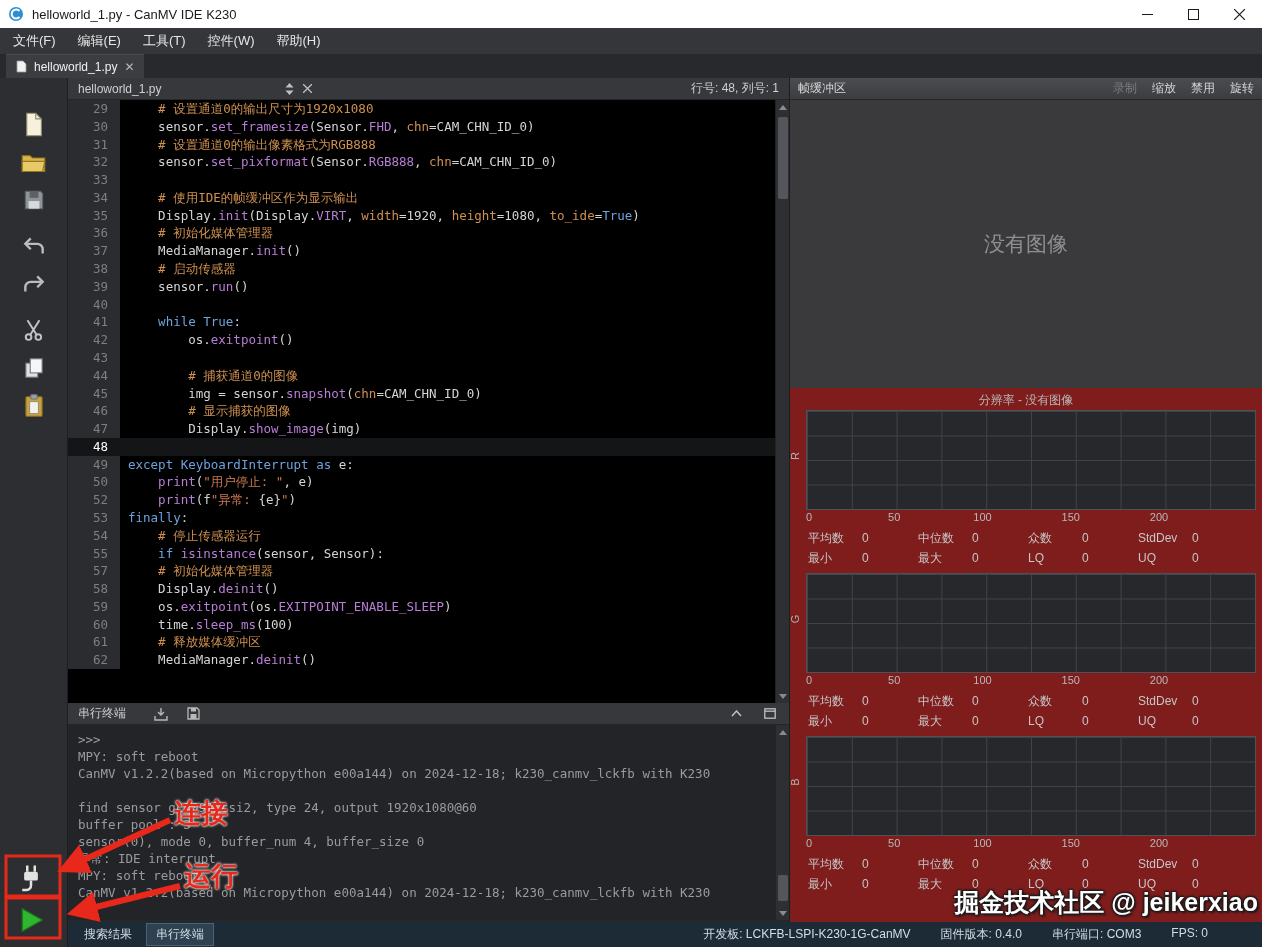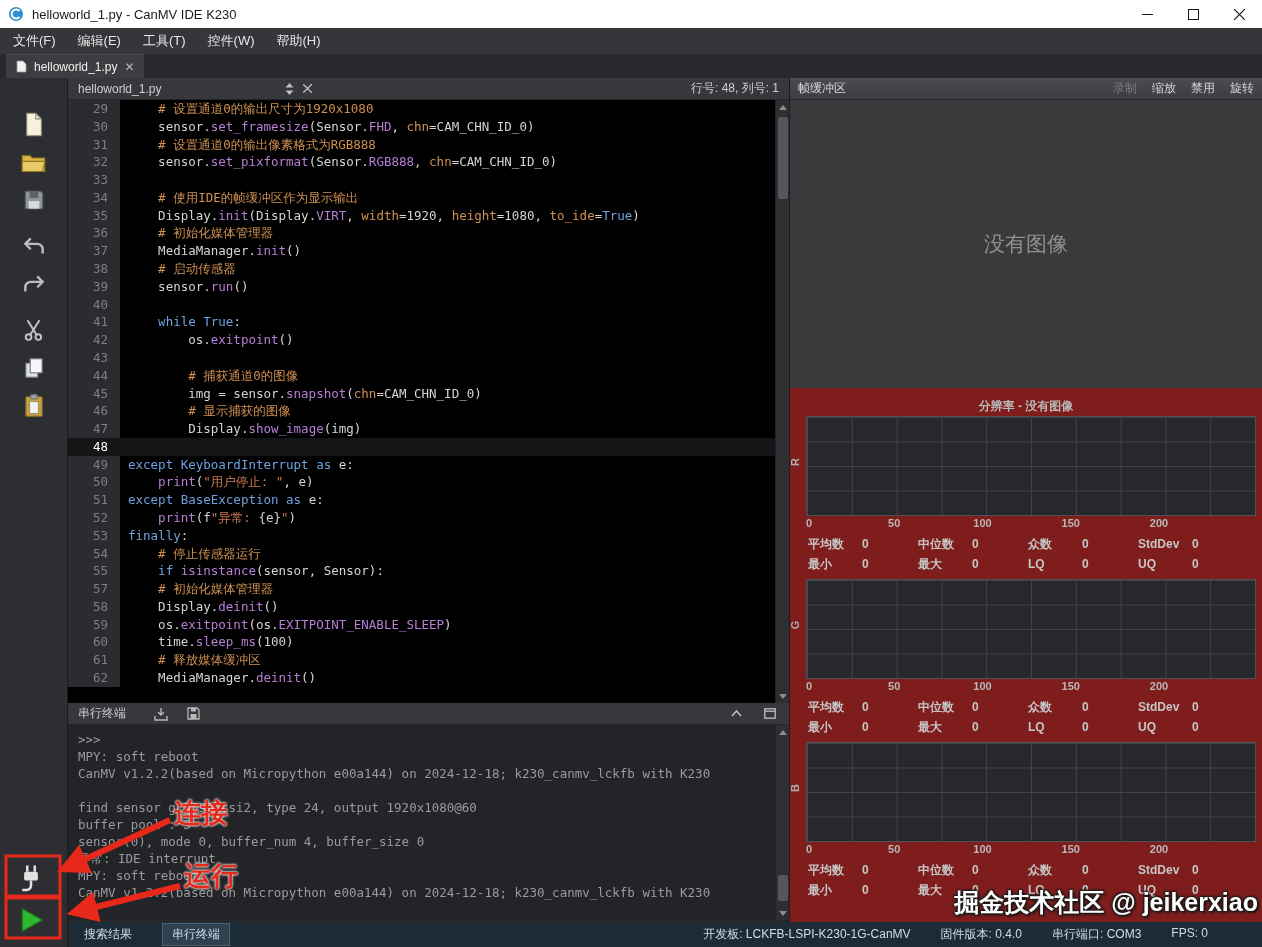--- a/index.html
+++ b/index.html
@@ -80,39 +80,39 @@
   .fb-btn { background:none; border:none; font-size:12px; color:#d6d6d6; font-family:"Liberation Sans",sans-serif; }
   .fb-btn.disabled { color:#7c7c7e; }
   .fb-view { height:288px; background:#3a3a3c; display:flex; align-items:center; justify-content:center; }
   .fb-placeholder { color:#8f8f91; font-size:21px; }
 
   .hist-header .combo { flex:1; display:flex; align-items:center; justify-content:center; color:#e2e2e2; }
   .hist-header .spinner { width:16px; display:flex; flex-direction:column; align-items:center; gap:2px; border-left:1px solid #55565a; padding-left:4px; }
   .spin-up { width:0; height:0; border-left:4px solid transparent; border-right:4px solid transparent; border-bottom:5px solid #c8c8c8; }
   .spin-down { width:0; height:0; border-left:4px solid transparent; border-right:4px solid transparent; border-top:5px solid #c8c8c8; }
 
-  .hist-body { height:512px; padding-top:8px;font-weight:bold; }
+  .hist-body { height:512px; padding-top:2px; }
   .hist-res { height:20px; text-align:center; color:#b8b8b8; font-size:12px; line-height:20px; }
   .chart-block { margin-bottom:3px; }
   .chart { position:relative; padding-left:16px; margin-right:6px; }
   .ylabel { position:absolute; left:-10px; top:40px; width:30px; text-align:center; transform:rotate(-90deg); color:#b0b0b0; font-size:11px; }
   .plot { height:100px; border:1px solid #505156; background-color:#27282c;
           background-image:linear-gradient(to right,#424348 1px,transparent 1px),
                            linear-gradient(to bottom,#424348 1px,transparent 1px);
           background-size:10% 100%,100% 25%; }
   .ticks { position:relative; height:15px; margin:1px 6px 0 16px; font-size:11px; color:#b8b8b8; }
   .tick { position:absolute; top:0; }
   .stats-grid { display:grid; grid-template-columns:repeat(4,1fr); padding:2px 14px 2px 18px; font-size:12px; color:#c6c6c6; }
   .stat-cell { display:flex; height:20px; line-height:20px; }
   .stat-label { width:54px; }
   .stat-value { }
 
   
   .statusbar { height:25px; background:#1d2b37; display:flex; align-items:center; font-size:12px; color:#d2dde4; padding:0 6px; }
-  .status-tabs { display:flex; gap:20px; }
+  .status-tabs { display:flex; gap:4px; }
   .status-tab { background:none; border:1px solid transparent; color:#d2dde4; font-size:12px; padding:2px 9px; font-family:"Liberation Sans",sans-serif; }
   .status-tab.active { background:#2e4150; border:1px solid #4c6172; }
   .status-info { margin-left:auto; display:flex; gap:30px; padding-right:48px; }
 
   
   .overlay-svg { position:absolute; inset:0; z-index:55; pointer-events:none; }
   .anno-label { position:absolute; z-index:60; color:#e8281a; font-size:27px; font-weight:bold;
                 text-shadow:0 0 2px #ffffff, 0 0 3px #ffffff; pointer-events:none; }
   .watermark { position:absolute; top:886px; right:4px; z-index:70; color:#ffffff; font-size:25px; font-weight:bold;
                text-shadow:2px 2px 2px #1a1a1a, -1px -1px 2px #1a1a1a, 1px -1px 2px #1a1a1a, -1px 1px 2px #1a1a1a;
@@ -275,21 +275,20 @@
               <div class="code-line"><span class="gutter">41</span><span class="code-text"><span class="tok-p">    </span><span class="tok-k">while</span><span class="tok-p"> </span><span class="tok-k">True</span><span class="tok-p">:</span></span></div>
               <div class="code-line"><span class="gutter">42</span><span class="code-text"><span class="tok-p">        os.</span><span class="tok-m">exitpoint</span><span class="tok-p">()</span></span></div>
               <div class="code-line"><span class="gutter">43</span><span class="code-text"></span></div>
               <div class="code-line"><span class="gutter">44</span><span class="code-text"><span class="tok-c">        # 捕获通道0的图像</span></span></div>
               <div class="code-line"><span class="gutter">45</span><span class="code-text"><span class="tok-p">        img = sensor.</span><span class="tok-m">snapshot</span><span class="tok-p">(</span><span class="tok-a">chn</span><span class="tok-p">=CAM_CHN_ID_0)</span></span></div>
               <div class="code-line"><span class="gutter">46</span><span class="code-text"><span class="tok-c">        # 显示捕获的图像</span></span></div>
               <div class="code-line"><span class="gutter">47</span><span class="code-text"><span class="tok-p">        Display.</span><span class="tok-m">show_image</span><span class="tok-p">(img)</span></span></div>
               <div class="code-line current"><span class="gutter">48</span><span class="code-text"></span></div>
               <div class="code-line"><span class="gutter">49</span><span class="code-text"><span class="tok-k">except</span><span class="tok-p"> </span><span class="tok-k">KeyboardInterrupt</span><span class="tok-p"> </span><span class="tok-k">as</span><span class="tok-p"> e:</span></span></div>
               <div class="code-line"><span class="gutter">50</span><span class="code-text"><span class="tok-p">    </span><span class="tok-m">print</span><span class="tok-p">(</span><span class="tok-s">"用户停止: "</span><span class="tok-p">, e)</span></span></div>
-              <div class="code-line"><span class="gutter">51</span><span class="code-text"><span class="tok-k">except</span><span class="tok-p"> </span><span class="tok-k">BaseException</span><span class="tok-p"> </span><span class="tok-k">as</span><span class="tok-p"> e:</span></span></div>
               <div class="code-line"><span class="gutter">52</span><span class="code-text"><span class="tok-p">    </span><span class="tok-m">print</span><span class="tok-p">(f</span><span class="tok-s">"异常: </span><span class="tok-p">{e}</span><span class="tok-s">"</span><span class="tok-p">)</span></span></div>
               <div class="code-line"><span class="gutter">53</span><span class="code-text"><span class="tok-k">finally</span><span class="tok-p">:</span></span></div>
               <div class="code-line"><span class="gutter">54</span><span class="code-text"><span class="tok-c">    # 停止传感器运行</span></span></div>
               <div class="code-line"><span class="gutter">55</span><span class="code-text"><span class="tok-p">    </span><span class="tok-k">if</span><span class="tok-p"> </span><span class="tok-m">isinstance</span><span class="tok-p">(sensor, Sensor):</span></span></div>
               <div class="code-line"><span class="gutter">57</span><span class="code-text"><span class="tok-c">    # 初始化媒体管理器</span></span></div>
               <div class="code-line"><span class="gutter">58</span><span class="code-text"><span class="tok-p">    Display.</span><span class="tok-m">deinit</span><span class="tok-p">()</span></span></div>
               <div class="code-line"><span class="gutter">59</span><span class="code-text"><span class="tok-p">    os.</span><span class="tok-m">exitpoint</span><span class="tok-p">(os.</span><span class="tok-m">EXITPOINT_ENABLE_SLEEP</span><span class="tok-p">)</span></span></div>
               <div class="code-line"><span class="gutter">60</span><span class="code-text"><span class="tok-p">    time.</span><span class="tok-m">sleep_ms</span><span class="tok-p">(100)</span></span></div>
               <div class="code-line"><span class="gutter">61</span><span class="code-text"><span class="tok-c">    # 释放媒体缓冲区</span></span></div>
               <div class="code-line"><span class="gutter">62</span><span class="code-text"><span class="tok-p">    MediaManager.</span><span class="tok-m">deinit</span><span class="tok-p">()</span></span></div>

